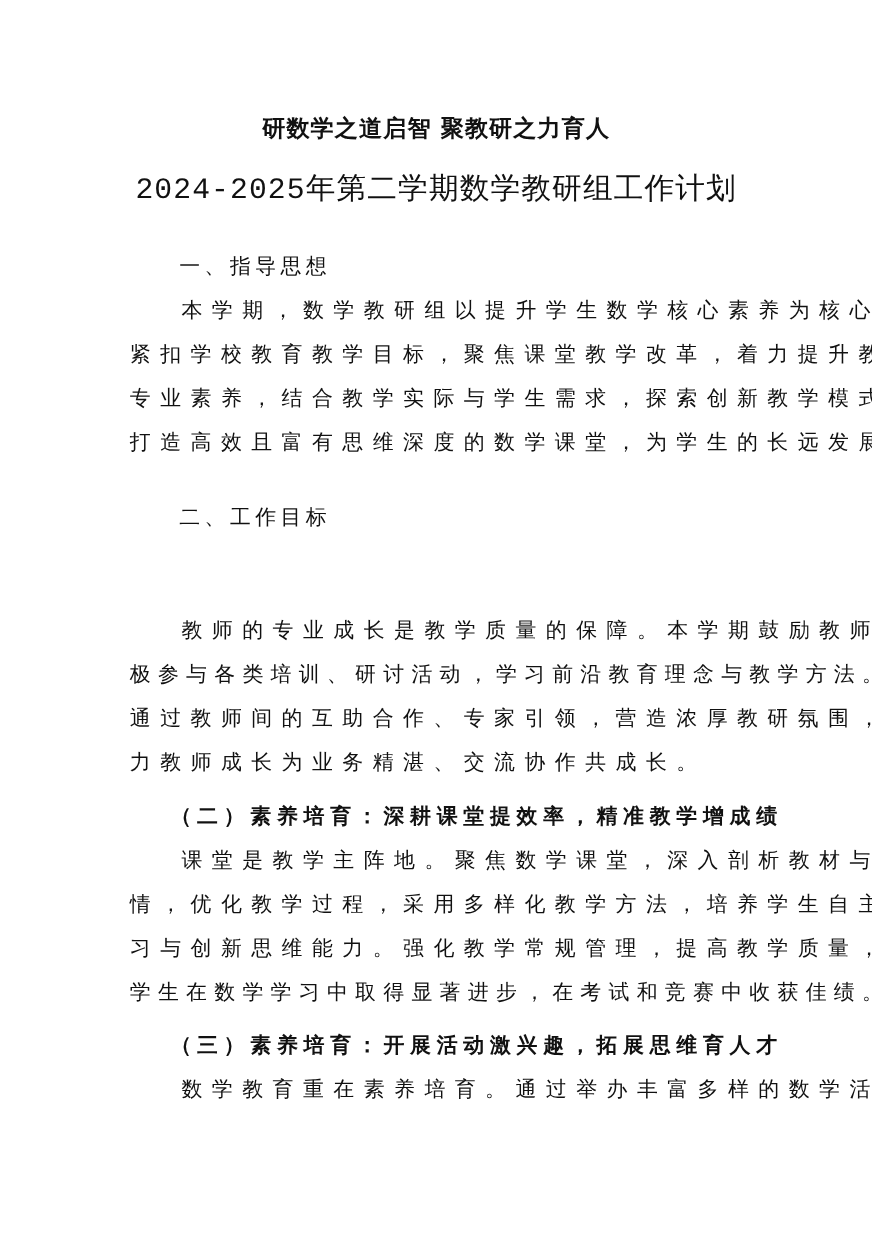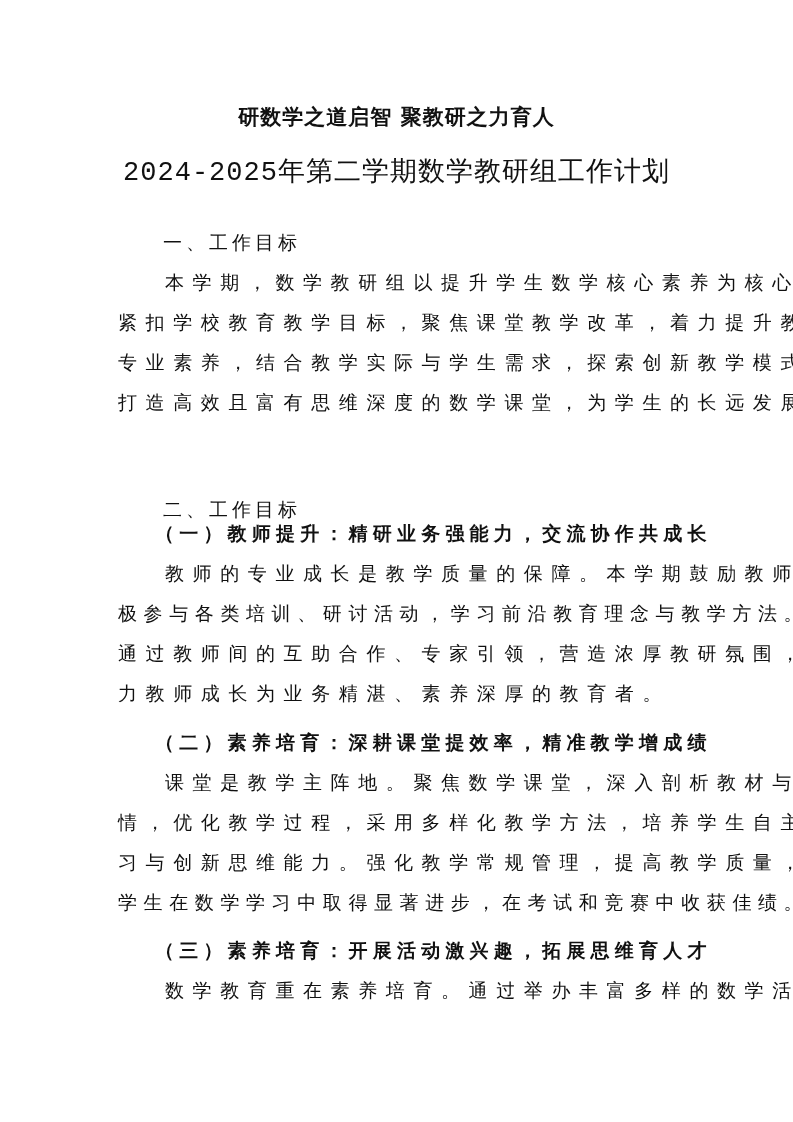--- a/index.html
+++ b/index.html
@@ -16,33 +16,32 @@
   .heading { left: 163px; font-size: 19px; letter-spacing: 4px; }
   .sub { left: 155px; font-weight: bold; font-size: 19px; letter-spacing: 5.2px; }
 </style>
 </head>
 <body>
 
 <div class="page">
   <div class="title1">研数学之道启智 聚教研之力育人</div>
   <div class="title2">2024-2025年第二学期数学教研组工作计划</div>
 
-  <div class="line heading" style="top:230px">一、工作目标</div>
+  <div class="line heading" style="top:230px">一、指导思想</div>
   <div class="line indent" style="top:270px">本学期，数学教研组以提升学生数学核心素养为核心，</div>
   <div class="line" style="top:310px">紧扣学校教育教学目标，聚焦课堂教学改革，着力提升教师</div>
   <div class="line" style="top:350px">专业素养，结合教学实际与学生需求，探索创新教学模式，</div>
   <div class="line" style="top:390px">打造高效且富有思维深度的数学课堂，为学生的长远发展奠</div>
 
-  <div class="line heading" style="top:497px">二、工作目标</div>
+  <div class="line heading" style="top:458px">二、工作目标</div>
 
-  <div class="line sub" style="top:521px">（一）教师提升：精研业务强能力，交流协作共成长</div>
   <div class="line indent" style="top:561px">教师的专业成长是教学质量的保障。本学期鼓励教师积</div>
   <div class="line" style="top:601px; letter-spacing:6.6px">极参与各类培训、研讨活动，学习前沿教育理念与教学方法。</div>
   <div class="line" style="top:641px">通过教师间的互助合作、专家引领，营造浓厚教研氛围，助</div>
-  <div class="line" style="top:681px">力教师成长为业务精湛、素养深厚的教育者。</div>
+  <div class="line" style="top:681px">力教师成长为业务精湛、交流协作共成长。</div>
 
   <div class="line sub" style="top:730px">（二）素养培育：深耕课堂提效率，精准教学增成绩</div>
   <div class="line indent" style="top:770px">课堂是教学主阵地。聚焦数学课堂，深入剖析教材与学</div>
   <div class="line" style="top:810px">情，优化教学过程，采用多样化教学方法，培养学生自主学</div>
   <div class="line" style="top:850px">习与创新思维能力。强化教学常规管理，提高教学质量，让</div>
   <div class="line" style="top:890px; letter-spacing:6.6px">学生在数学学习中取得显著进步，在考试和竞赛中收获佳绩。</div>
 
   <div class="line sub" style="top:938px">（三）素养培育：开展活动激兴趣，拓展思维育人才</div>
   <div class="line indent" style="top:978px">数学教育重在素养培育。通过举办丰富多样的数学活动，</div>
 </div>

